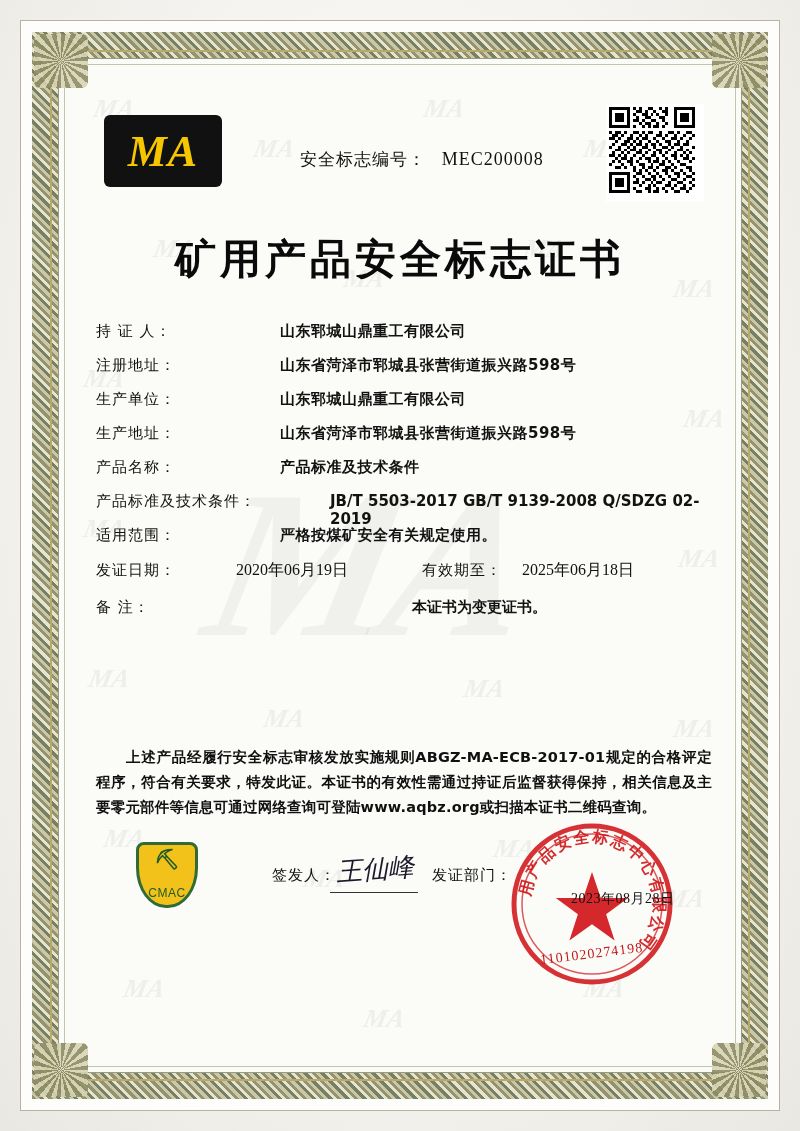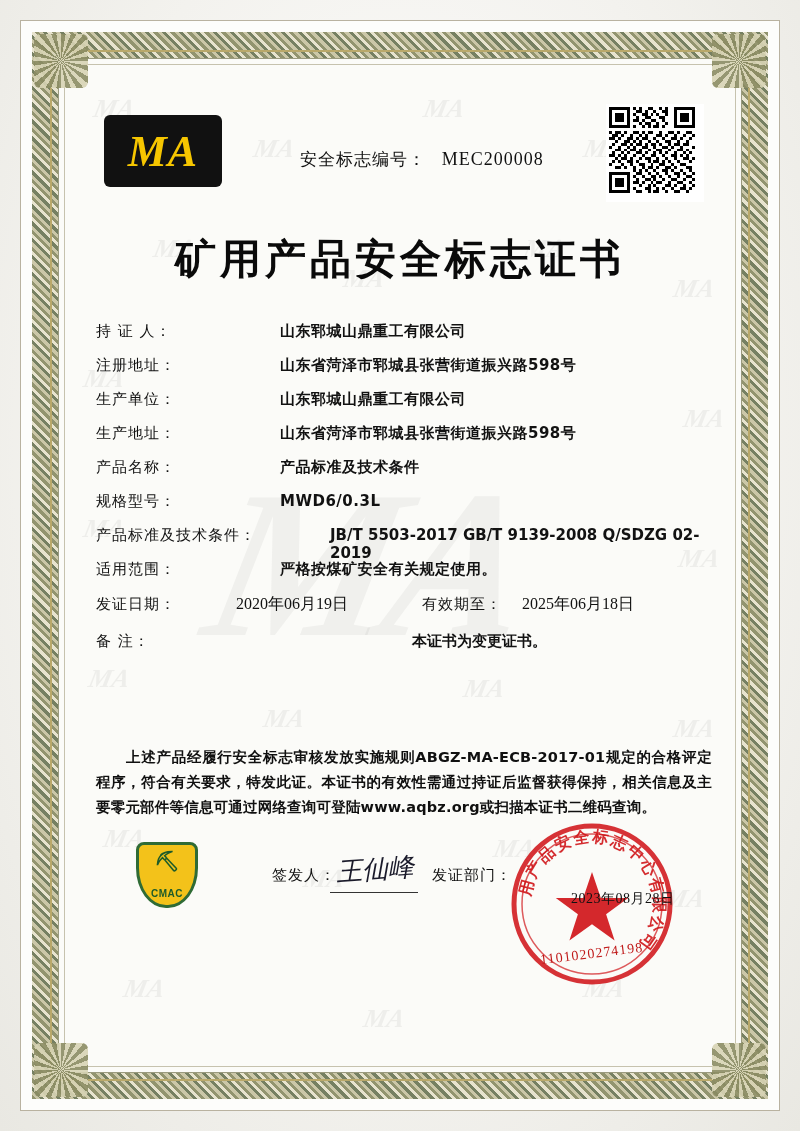--- a/index.html
+++ b/index.html
@@ -276,22 +276,22 @@
     justify-content: center;
   }
   .cmac-shield .glyph {
     color: #1d5b2a;
     font-size: 20px;
     line-height: 18px;
     font-weight: bold;
   }
   .cmac-shield .cmac-text {
     color: #1d5b2a;
-    font-size: 10px;
-    font-weight: bold;
+    font-size: 12px;
+    font-weight: normal;
     letter-spacing: .5px;
     margin-top: 18px;
   }
 
   .sign-label {
     position: absolute;
     top: 866px;
     font-size: 15px;
     font-family: "DejaVu Sans", sans-serif;
     color: #111;
@@ -660,24 +660,20 @@
     <div class="field-row">
       <span class="field-label">生产地址：</span>
       <span class="field-value">山东省菏泽市郓城县张营街道振兴路598号</span>
     </div>
 
     <div class="field-row">
       <span class="field-label">产品名称：</span>
       <span class="field-value">产品标准及技术条件</span>
     </div>
 
-    <div class="field-row">
-      <span class="field-label">规格型号：</span>
-      <span class="field-value spec">MWD6/0.3L</span>
-    </div>
 
     <div class="field-row">
       <span class="field-label wide">产品标准及技术条件：</span>
       <span class="field-value tech">JB/T 5503-2017 GB/T 9139-2008 Q/SDZG 02-2019</span>
     </div>
 
     <div class="field-row">
       <span class="field-label">适用范围：</span>
       <span class="field-value">严格按煤矿安全有关规定使用。</span>
     </div>

